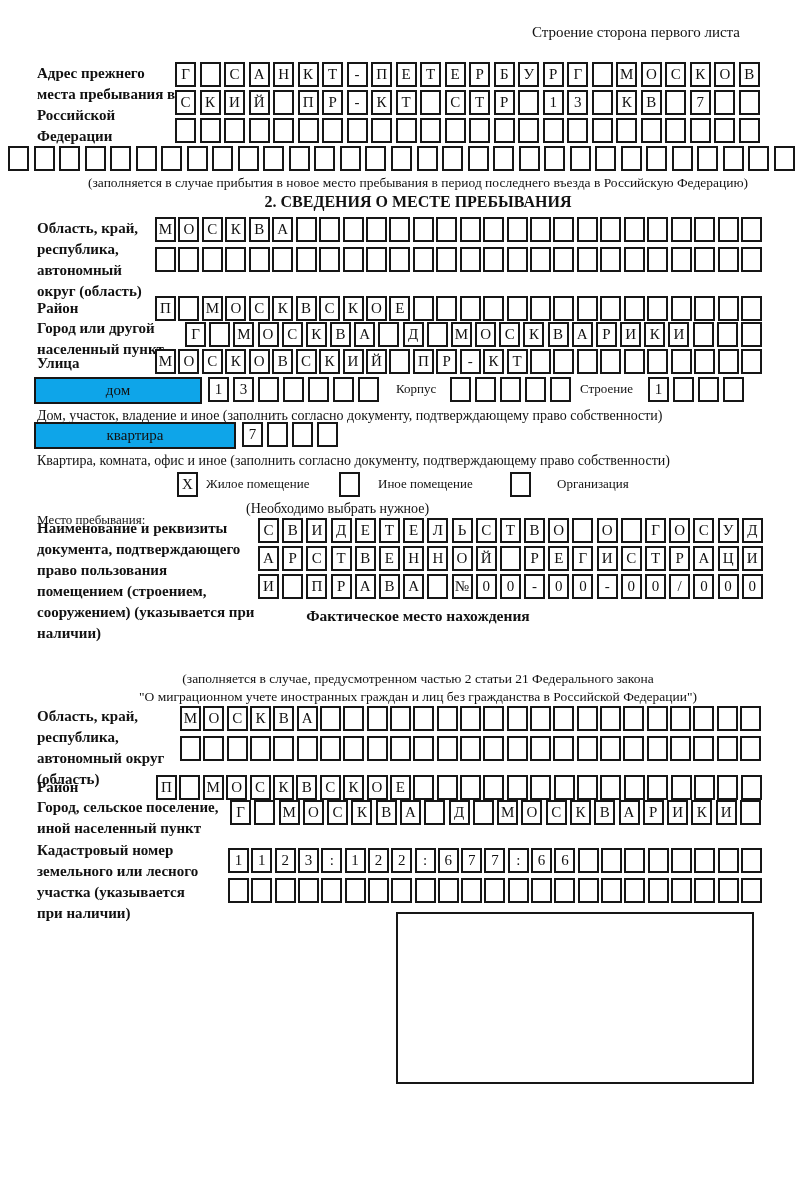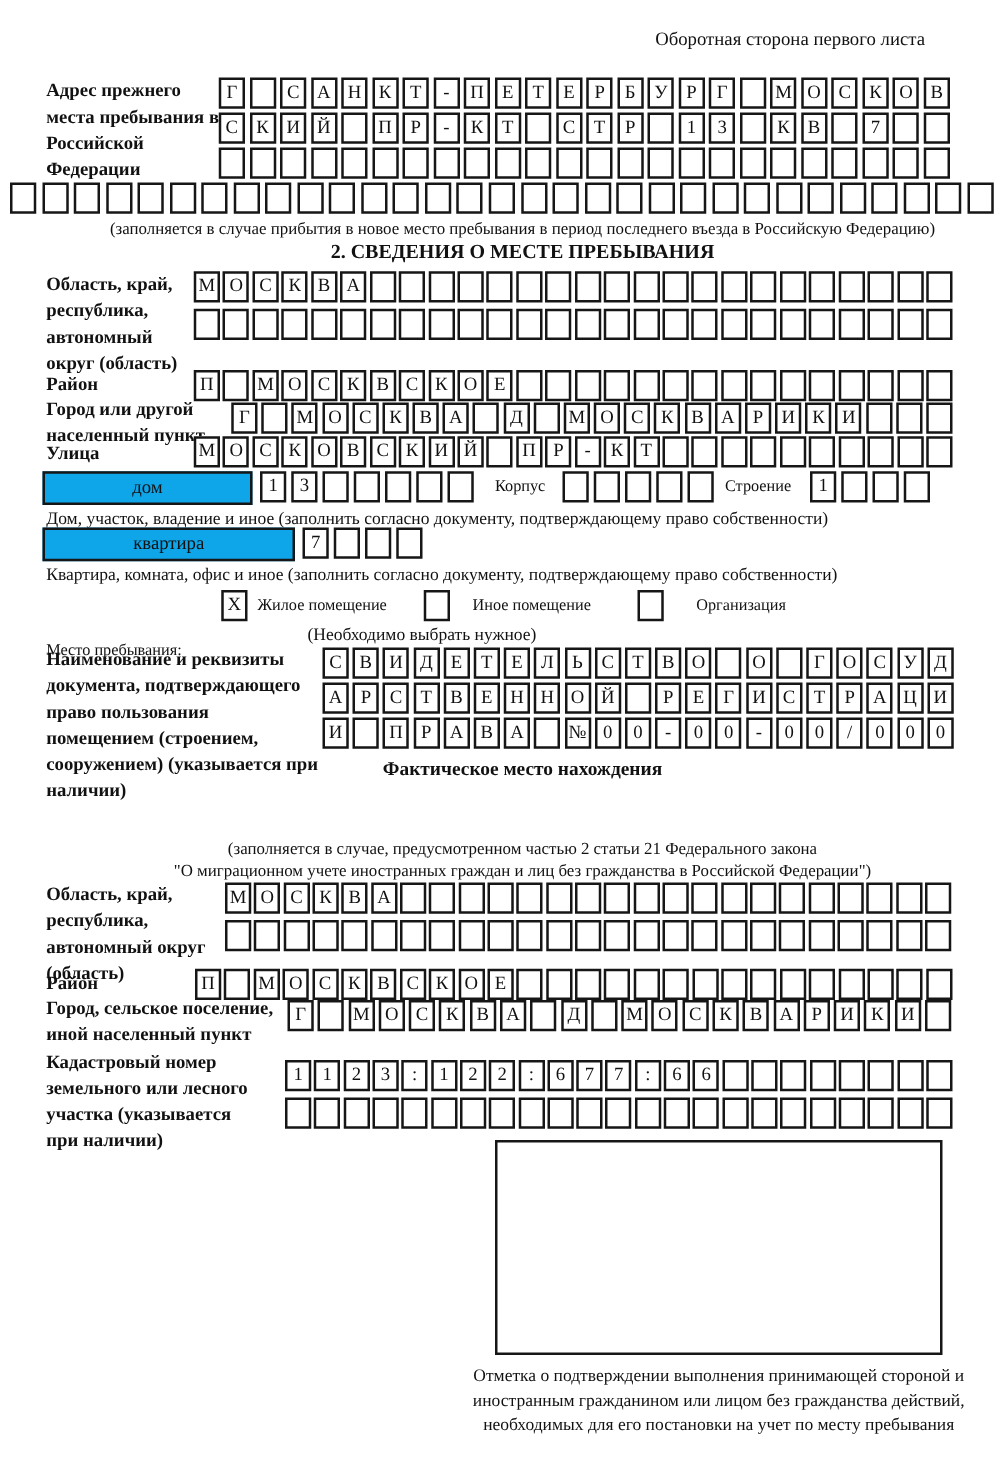--- a/index.html
+++ b/index.html
@@ -25,21 +25,21 @@
   }
   .inline-lbl{position:absolute;font-size:13px;}
   .bigbox{position:absolute;border:2px solid #161616;box-sizing:border-box;background:#fff;}
   .caption{position:absolute;font-size:14px;line-height:19.5px;text-align:center;}
 </style>
 </head>
 <body>
 
 <div id="page">
 
-  <div class="abs" style="top:24px;right:60px;font-size:15px;">Оборотная сторона первого листа</div>
+  <div class="abs" style="top:24px;right:60px;font-size:15px;">Строение сторона первого листа</div>
 
   <div class="lbl" style="left:37px;top:63px;width:140px;">Адрес прежнего места пребывания в Российской Федерации</div>
   <div class="boxrow" style="left:175px;top:62px;width:585px;">
       <span class="cell">Г</span>
       <span class="cell"></span>
       <span class="cell">С</span>
       <span class="cell">А</span>
       <span class="cell">Н</span>
       <span class="cell">К</span>
       <span class="cell">Т</span>
@@ -574,15 +574,14 @@
       <span class="cell"></span>
       <span class="cell"></span>
       <span class="cell"></span>
       <span class="cell"></span>
       <span class="cell"></span>
       <span class="cell"></span>
       <span class="cell"></span>
     </div>
 
   <div class="bigbox" style="left:396px;top:912px;width:358px;height:172px;"></div>
-  <div class="caption" style="left:352px;top:1092px;width:446px;">Отметка о подтверждении выполнения принимающей стороной и иностранным гражданином или лицом без гражданства действий, необходимых для его постановки на учет по месту пребывания</div>
 
 </div>
 
 </body></html>

